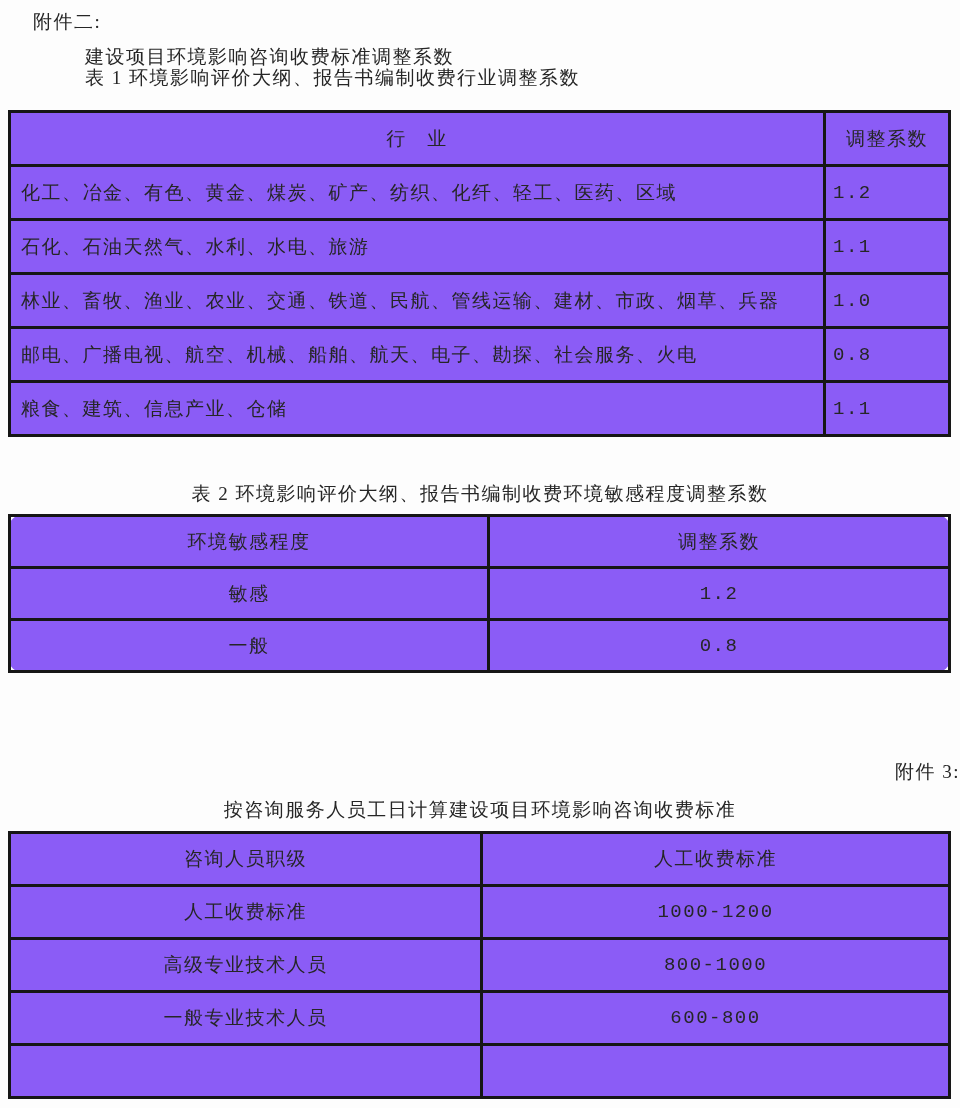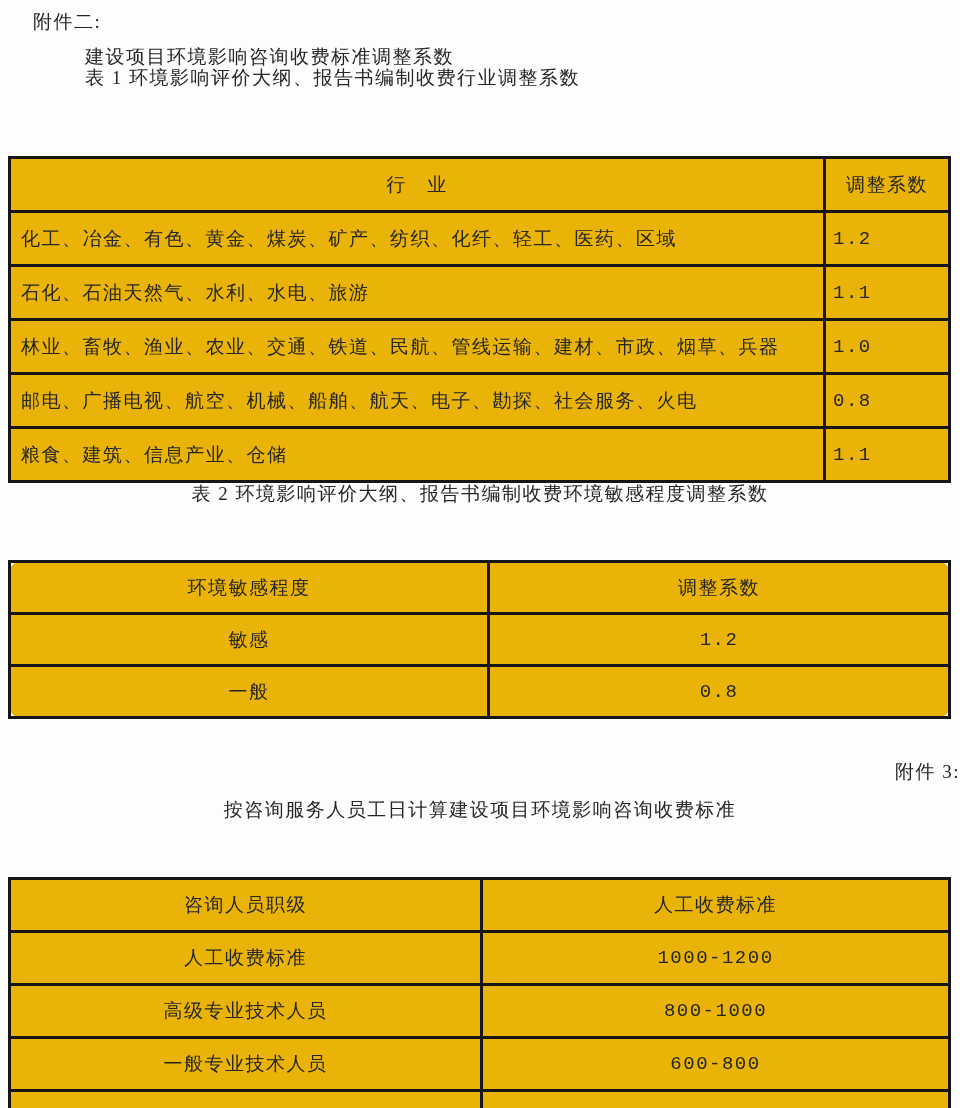--- a/index.html
+++ b/index.html
@@ -34,22 +34,21 @@
   .t2-title     { top: 482px; }
   .att3-label   { top: 760px; text-align: right; }
   .t3-title     { top: 798px; }
 
   table.doc-table {
     position: absolute;
     left: 8px;
     width: 940px;
     border-collapse: collapse;
     table-layout: fixed;
-    background: #eab308;
-    margin-top: 46px;
+    background: #8b5cf6;
   }
   table.doc-table th,
   table.doc-table td {
     border: 3px solid #161616;
     font-weight: normal;
     font-size: 19px;
     letter-spacing: 1.5px;
     padding: 0;
     vertical-align: middle;
     overflow: hidden;

